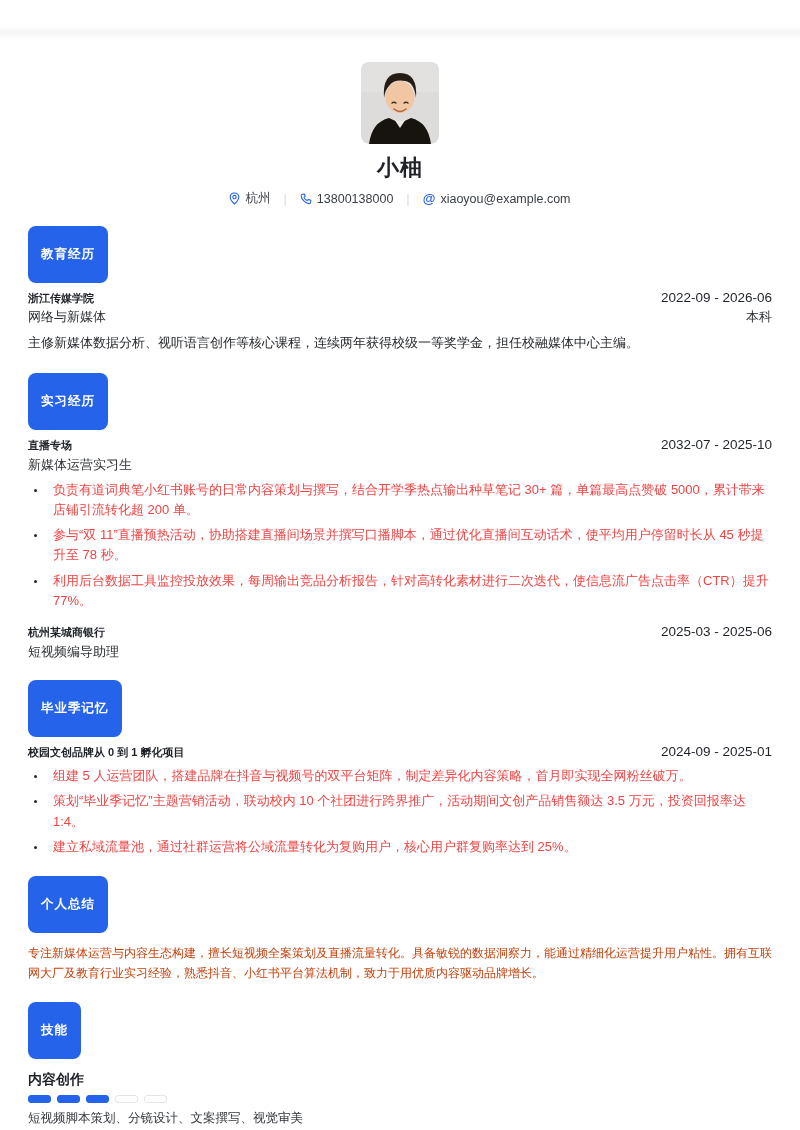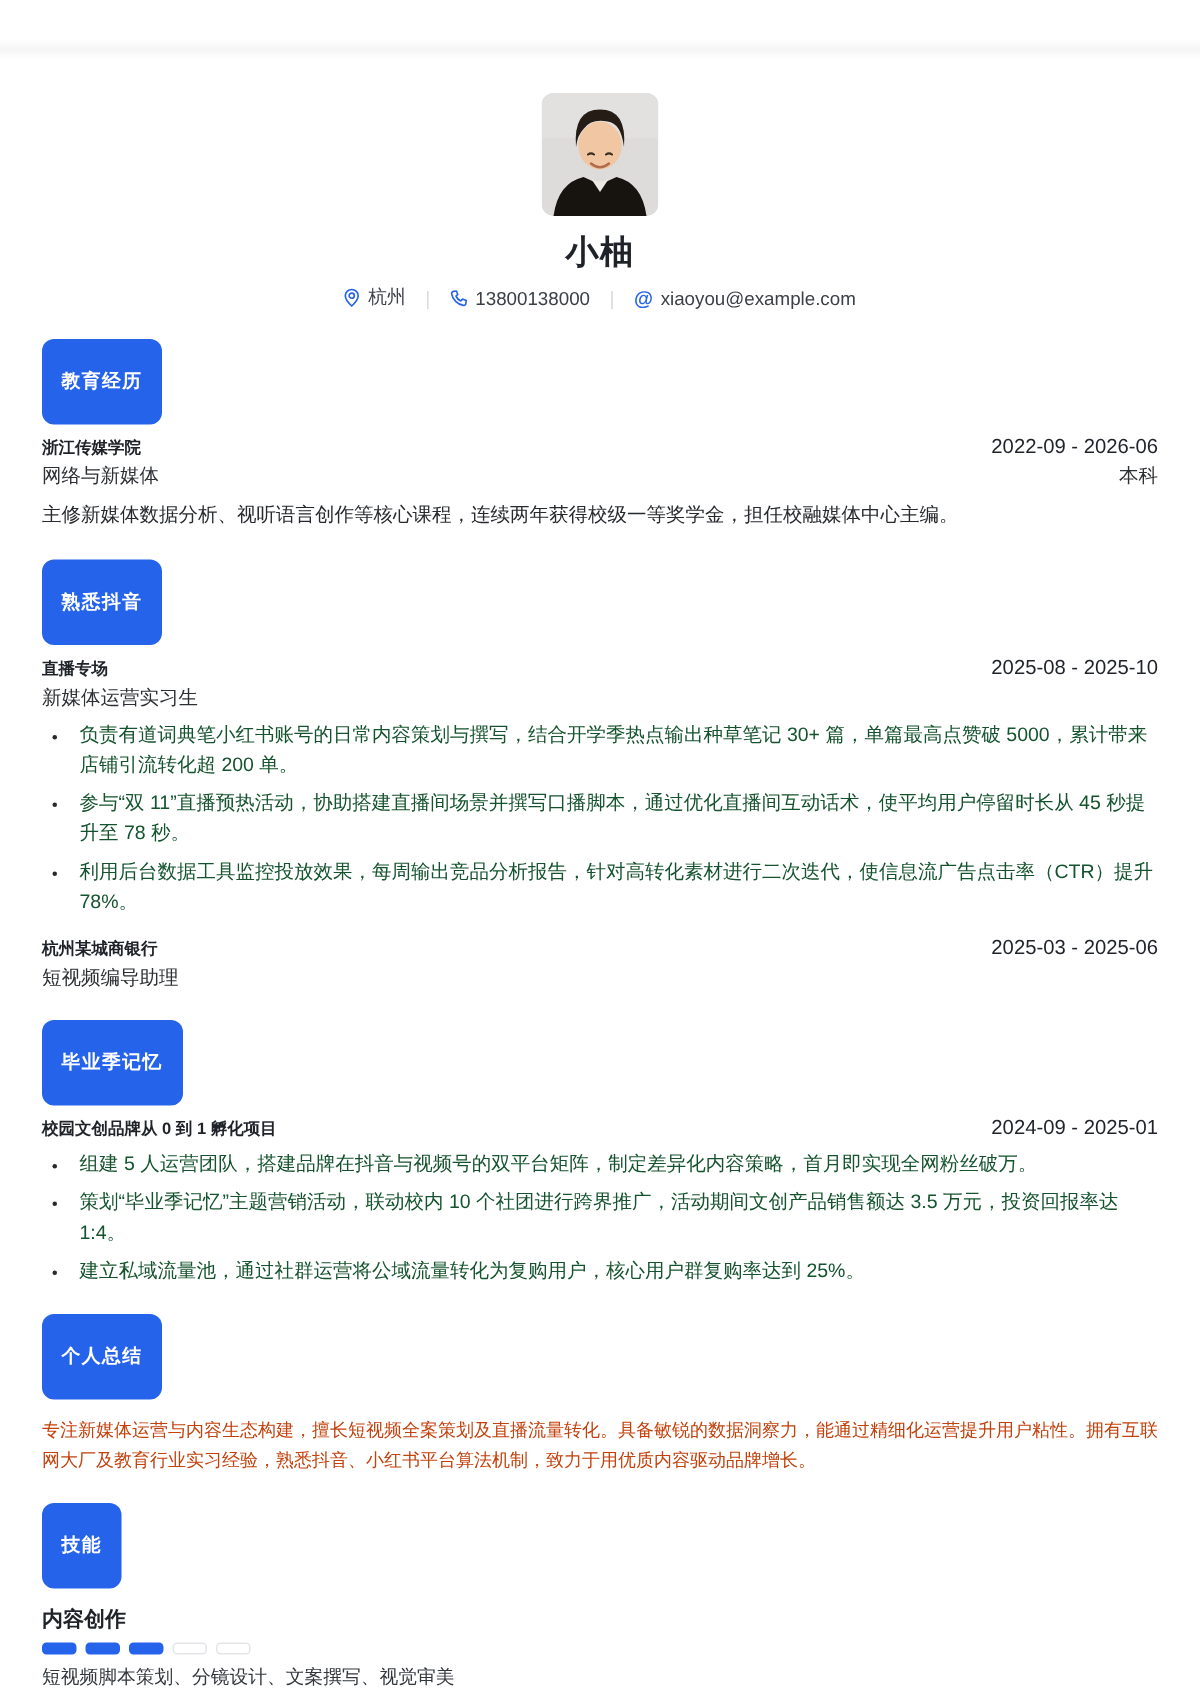--- a/index.html
+++ b/index.html
@@ -33,21 +33,21 @@
   .entry { margin-top:7px; }
   .entry + .entry { margin-top:13px; }
   .row { display:flex; justify-content:space-between; align-items:baseline; margin-top:5px; }
   .e-title { font-size:11px; font-weight:bold; }
   .e-date { font-size:13.5px; font-weight:normal; white-space:nowrap; }
   .e-sub { font-size:13px; color:var(--muted); margin-top:3px; }
   .e-right { font-size:13px; color:var(--muted); font-weight:normal; }
   .desc { font-size:13px; line-height:1.58; color:#26292d; margin-top:7px; }
 
   ul.bullets { margin-top:6px; padding-left:19px; }
-  ul.bullets li { font-size:13px; line-height:1.56; color:#14532d; margin-top:5px; padding-left:6px; }
+  ul.bullets li { font-size:13px; line-height:1.56; color:#ef4444; margin-top:5px; padding-left:6px; }
   ul.bullets li::marker { font-size:10px; color:#26292d; }
 
   
   .summary-text { font-size:12px; line-height:1.62; color:#c2410c; margin-top:11px; }
 
   
   .skill { margin-top:12px; }
   .skill-name { font-size:14px; font-weight:bold; }
   .skill-bar { display:flex; gap:6px; margin-top:6px; }
   .skill-bar .seg { width:23px; height:8px; border-radius:3px; background:#fff; border:1px solid #e3e5e8; }
@@ -111,32 +111,32 @@
       </div>
       <div class="row" style="margin-top:2px;">
         <span class="e-sub" style="margin-top:0;">网络与新媒体</span>
         <span class="e-right">本科</span>
       </div>
       <div class="desc">主修新媒体数据分析、视听语言创作等核心课程，连续两年获得校级一等奖学金，担任校融媒体中心主编。</div>
     </div>
   </div>
 
   <div class="section">
-    <span class="badge">熟悉抖音</span>
+    <span class="badge">实习经历</span>
 
     <div class="entry">
       <div class="row">
         <span class="e-title">直播专场</span>
-        <span class="e-date">2025-08 - 2025-10</span>
+        <span class="e-date">2032-07 - 2025-10</span>
       </div>
       <div class="e-sub">新媒体运营实习生</div>
       <ul class="bullets">
         <li>负责有道词典笔小红书账号的日常内容策划与撰写，结合开学季热点输出种草笔记 30+ 篇，单篇最高点赞破 5000，累计带来店铺引流转化超 200 单。</li>
         <li>参与“双 11”直播预热活动，协助搭建直播间场景并撰写口播脚本，通过优化直播间互动话术，使平均用户停留时长从 45 秒提升至 78 秒。</li>
-        <li>利用后台数据工具监控投放效果，每周输出竞品分析报告，针对高转化素材进行二次迭代，使信息流广告点击率（CTR）提升 78%。</li>
+        <li>利用后台数据工具监控投放效果，每周输出竞品分析报告，针对高转化素材进行二次迭代，使信息流广告点击率（CTR）提升 77%。</li>
       </ul>
     </div>
 
     <div class="entry">
       <div class="row">
         <span class="e-title">杭州某城商银行</span>
         <span class="e-date">2025-03 - 2025-06</span>
       </div>
       <div class="e-sub">短视频编导助理</div>
     </div>

